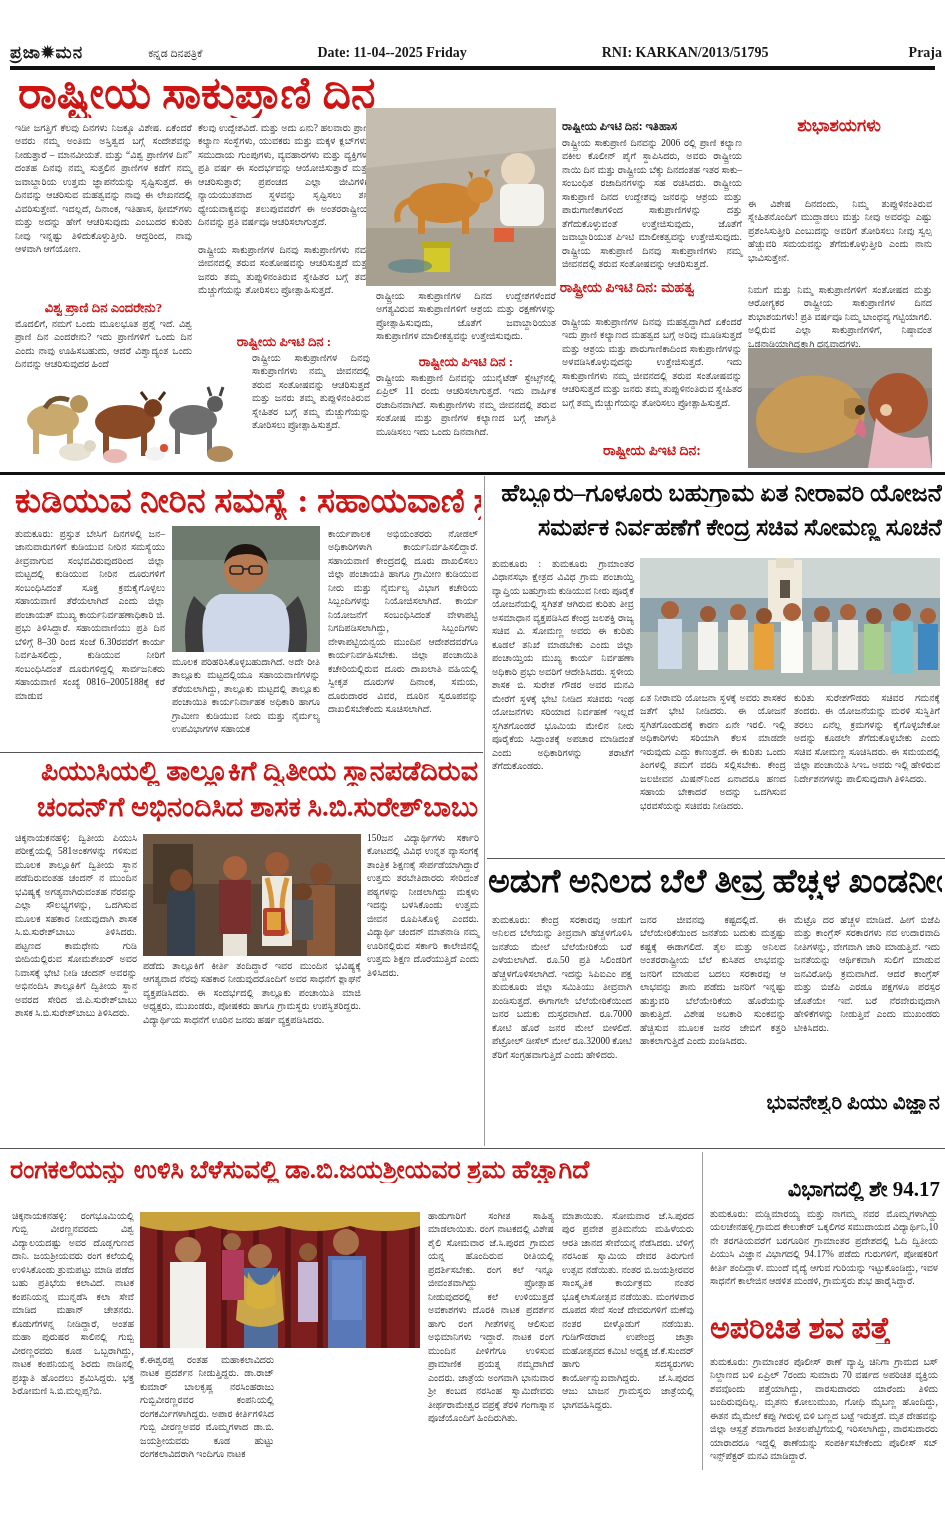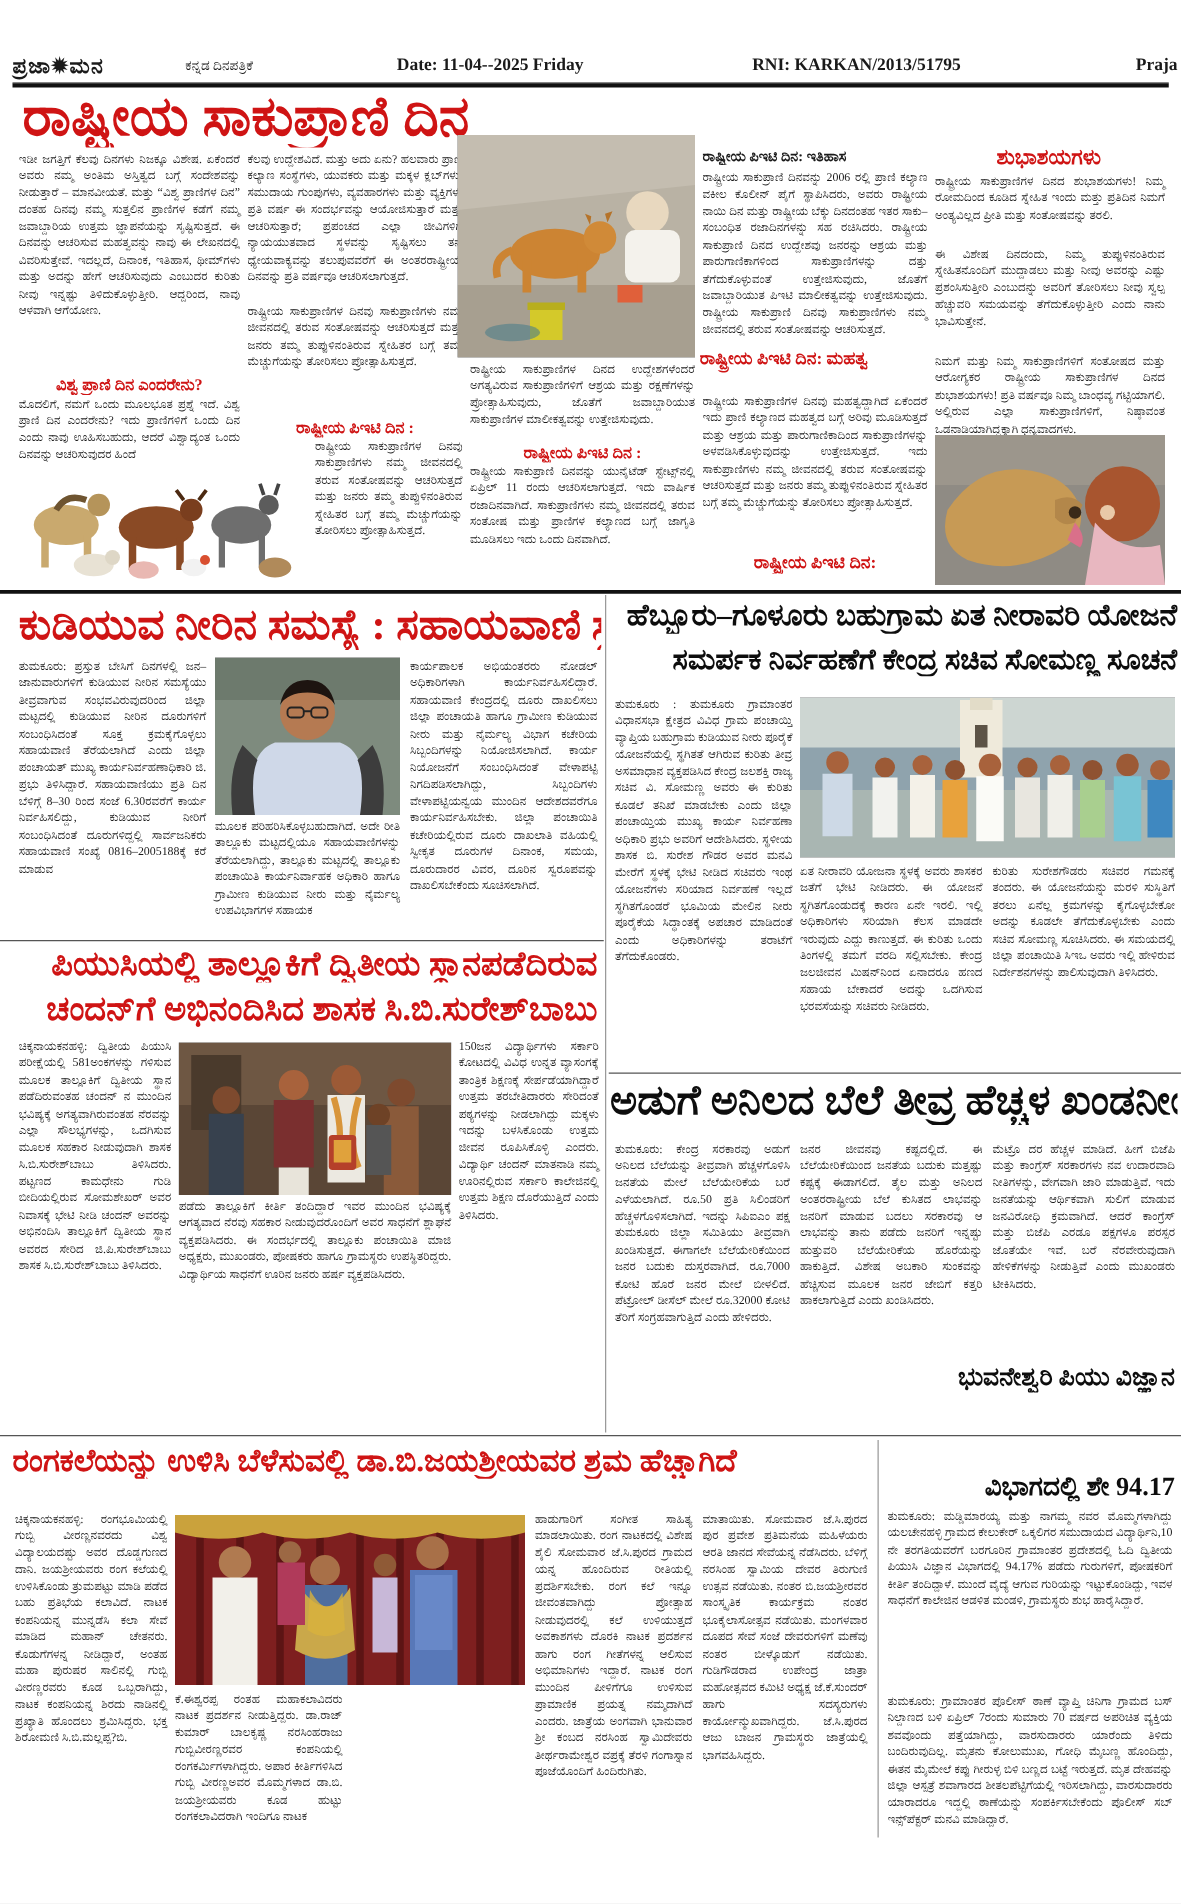--- a/index.html
+++ b/index.html
@@ -104,21 +104,20 @@
   <div class="abs subhead-red nowrap" style="left:376px;top:354px;width:180px;font-size:13px;">ರಾಷ್ಟ್ರೀಯ ಪಿಇಟಿ ದಿನ :</div>
   <div class="abs body-txt" style="left:376px;top:372px;width:180px;height:98px;">ರಾಷ್ಟ್ರೀಯ ಸಾಕುಪ್ರಾಣಿ ದಿನವನ್ನು ಯುನೈಟೆಡ್ ಸ್ಟೇಟ್ಸ್‌ನಲ್ಲಿ ಏಪ್ರಿಲ್ 11 ರಂದು ಆಚರಿಸಲಾಗುತ್ತದೆ. ಇದು ವಾರ್ಷಿಕ ರಜಾದಿನವಾಗಿದೆ. ಸಾಕುಪ್ರಾಣಿಗಳು ನಮ್ಮ ಜೀವನದಲ್ಲಿ ತರುವ ಸಂತೋಷ ಮತ್ತು ಪ್ರಾಣಿಗಳ ಕಲ್ಯಾಣದ ಬಗ್ಗೆ ಜಾಗೃತಿ ಮೂಡಿಸಲು ಇದು ಒಂದು ದಿನವಾಗಿದೆ.</div>
 
   <div class="abs subhead-black nowrap" style="left:562px;top:120px;width:180px;font-size:11.5px;">ರಾಷ್ಟ್ರೀಯ ಪಿಇಟಿ ದಿನ: ಇತಿಹಾಸ</div>
   <div class="abs body-txt" style="left:562px;top:137px;width:180px;height:140px;">ರಾಷ್ಟ್ರೀಯ ಸಾಕುಪ್ರಾಣಿ ದಿನವನ್ನು 2006 ರಲ್ಲಿ ಪ್ರಾಣಿ ಕಲ್ಯಾಣ ವಕೀಲ ಕೊಲೀನ್ ಪೈಗೆ ಸ್ಥಾಪಿಸಿದರು, ಅವರು ರಾಷ್ಟ್ರೀಯ ನಾಯಿ ದಿನ ಮತ್ತು ರಾಷ್ಟ್ರೀಯ ಬೆಕ್ಕು ದಿನದಂತಹ ಇತರ ಸಾಕು–ಸಂಬಂಧಿತ ರಜಾದಿನಗಳನ್ನು ಸಹ ರಚಿಸಿದರು. ರಾಷ್ಟ್ರೀಯ ಸಾಕುಪ್ರಾಣಿ ದಿನದ ಉದ್ದೇಶವು ಜನರನ್ನು ಆಶ್ರಯ ಮತ್ತು ಪಾರುಗಾಣಿಕಾಗಳಿಂದ ಸಾಕುಪ್ರಾಣಿಗಳನ್ನು ದತ್ತು ತೆಗೆದುಕೊಳ್ಳುವಂತೆ ಉತ್ತೇಜಿಸುವುದು, ಜೊತೆಗೆ ಜವಾಬ್ದಾರಿಯುತ ಪಿಇಟಿ ಮಾಲೀಕತ್ವವನ್ನು ಉತ್ತೇಜಿಸುವುದು. ರಾಷ್ಟ್ರೀಯ ಸಾಕುಪ್ರಾಣಿ ದಿನವು ಸಾಕುಪ್ರಾಣಿಗಳು ನಮ್ಮ ಜೀವನದಲ್ಲಿ ತರುವ ಸಂತೋಷವನ್ನು ಆಚರಿಸುತ್ತದೆ.</div>
   <div class="abs subhead-red" style="left:537px;top:280px;width:180px;font-size:14px;line-height:1.15;">ರಾಷ್ಟ್ರೀಯ ಪಿಇಟಿ ದಿನ: ಮಹತ್ವ</div>
   <div class="abs body-txt" style="left:562px;top:316px;width:180px;height:120px;">ರಾಷ್ಟ್ರೀಯ ಸಾಕುಪ್ರಾಣಿಗಳ ದಿನವು ಮಹತ್ವದ್ದಾಗಿದೆ ಏಕೆಂದರೆ ಇದು ಪ್ರಾಣಿ ಕಲ್ಯಾಣದ ಮಹತ್ವದ ಬಗ್ಗೆ ಅರಿವು ಮೂಡಿಸುತ್ತದೆ ಮತ್ತು ಆಶ್ರಯ ಮತ್ತು ಪಾರುಗಾಣಿಕಾದಿಂದ ಸಾಕುಪ್ರಾಣಿಗಳನ್ನು ಅಳವಡಿಸಿಕೊಳ್ಳುವುದನ್ನು ಉತ್ತೇಜಿಸುತ್ತದೆ. ಇದು ಸಾಕುಪ್ರಾಣಿಗಳು ನಮ್ಮ ಜೀವನದಲ್ಲಿ ತರುವ ಸಂತೋಷವನ್ನು ಆಚರಿಸುತ್ತದೆ ಮತ್ತು ಜನರು ತಮ್ಮ ತುಪ್ಪುಳಿನಂತಿರುವ ಸ್ನೇಹಿತರ ಬಗ್ಗೆ ತಮ್ಮ ಮೆಚ್ಚುಗೆಯನ್ನು ತೋರಿಸಲು ಪ್ರೋತ್ಸಾಹಿಸುತ್ತದೆ.</div>
   <div class="abs subhead-red nowrap" style="left:562px;top:443px;width:180px;font-size:14px;">ರಾಷ್ಟ್ರೀಯ ಪಿಇಟಿ ದಿನ:</div>
 
   <div class="abs subhead-red nowrap" style="left:748px;top:116px;width:182px;font-size:17px;">ಶುಭಾಶಯಗಳು</div>
-  <div class="abs body-txt" style="left:748px;top:140px;width:184px;height:56px;">ರಾಷ್ಟ್ರೀಯ ಸಾಕುಪ್ರಾಣಿಗಳ ದಿನದ ಶುಭಾಶಯಗಳು! ನಿಮ್ಮ ರೋಮದಿಂದ ಕೂಡಿದ ಸ್ನೇಹಿತ ಇಂದು ಮತ್ತು ಪ್ರತಿದಿನ ನಿಮಗೆ ಅಂತ್ಯವಿಲ್ಲದ ಪ್ರೀತಿ ಮತ್ತು ಸಂತೋಷವನ್ನು ತರಲಿ.</div>
   <div class="abs body-txt" style="left:748px;top:198px;width:184px;height:84px;">ಈ ವಿಶೇಷ ದಿನದಂದು, ನಿಮ್ಮ ತುಪ್ಪುಳಿನಂತಿರುವ ಸ್ನೇಹಿತನೊಂದಿಗೆ ಮುದ್ದಾಡಲು ಮತ್ತು ನೀವು ಅವರನ್ನು ಎಷ್ಟು ಪ್ರಶಂಸಿಸುತ್ತೀರಿ ಎಂಬುದನ್ನು ಅವರಿಗೆ ತೋರಿಸಲು ನೀವು ಸ್ವಲ್ಪ ಹೆಚ್ಚುವರಿ ಸಮಯವನ್ನು ತೆಗೆದುಕೊಳ್ಳುತ್ತೀರಿ ಎಂದು ನಾನು ಭಾವಿಸುತ್ತೇನೆ.</div>
   <div class="abs body-txt" style="left:748px;top:284px;width:184px;height:62px;">ನಿಮಗೆ ಮತ್ತು ನಿಮ್ಮ ಸಾಕುಪ್ರಾಣಿಗಳಿಗೆ ಸಂತೋಷದ ಮತ್ತು ಆರೋಗ್ಯಕರ ರಾಷ್ಟ್ರೀಯ ಸಾಕುಪ್ರಾಣಿಗಳ ದಿನದ ಶುಭಾಶಯಗಳು! ಪ್ರತಿ ವರ್ಷವೂ ನಿಮ್ಮ ಬಾಂಧವ್ಯ ಗಟ್ಟಿಯಾಗಲಿ. ಅಲ್ಲಿರುವ ಎಲ್ಲಾ ಸಾಕುಪ್ರಾಣಿಗಳಿಗೆ, ನಿಷ್ಠಾವಂತ ಒಡನಾಡಿಯಾಗಿದ್ದಕ್ಕಾಗಿ ಧನ್ಯವಾದಗಳು.</div>
   <div class="photo" style="left:748px;top:348px;width:184px;height:120px;">
     <svg viewBox="0 0 184 120" preserveAspectRatio="none">
       <rect width="184" height="120" fill="#8f8b84"></rect>
       <path d="M0 0 h184 v40 H0 Z" fill="#9c968c"></path>
       <path d="M10 60 q30 -45 80 -28 q20 8 26 26 q4 18 -10 30 q-40 26 -80 12 q-24 -12 -16 -40 Z" fill="#c79a55"></path>
       <path d="M96 52 q14 -6 22 4 l-6 14 q-10 4 -16 -4 Z" fill="#b3874a"></path>
       <circle cx="112" cy="62" r="5" fill="#3a2a18"></circle>
       <path d="M112 70 q10 12 4 20 l-10 -6 Z" fill="#d9708a"></path>
@@ -262,15 +261,16 @@
   <div class="abs body-txt" style="left:140px;top:1354px;width:134px;height:108px;">ಕೆ.ಈಶ್ವರಪ್ಪ ರಂತಹ ಮಹಾಕಲಾವಿದರು ನಾಟಕ ಪ್ರದರ್ಶನ ನೀಡುತ್ತಿದ್ದರು. ಡಾ.ರಾಜ್ ಕುಮಾರ್ ಬಾಲಕೃಷ್ಣ ನರಸಿಂಹರಾಜು ಗುಬ್ಬಿವೀರಣ್ಣರವರ ಕಂಪನಿಯಲ್ಲಿ ರಂಗಕರ್ಮಿಗಳಾಗಿದ್ದರು. ಅಪಾರ ಕೀರ್ತಿಗಳಿಸಿದ ಗುಬ್ಬಿ ವೀರಣ್ಣಅವರ ಮೊಮ್ಮಗಳಾದ ಡಾ.ಬಿ. ಜಯಶ್ರೀಯವರು ಕೂಡ ಹುಟ್ಟು ರಂಗಕಲಾವಿದರಾಗಿ ಇಂದಿಗೂ ನಾಟಕ</div>
   <div class="abs body-txt" style="left:428px;top:1210px;width:126px;height:252px;">ಹಾಡುಗಾರಿಗೆ ಸಂಗೀತ ಸಾಹಿತ್ಯ ಮಾಡಲಾಯಿತು. ರಂಗ ನಾಟಕದಲ್ಲಿ ವಿಶೇಷ ಶೈಲಿ ಸೋಮವಾರ ಜೆ.ಸಿ.ಪುರದ ಗ್ರಾಮದ ಯನ್ನ ಹೊಂದಿರುವ ರೀತಿಯಲ್ಲಿ ಪ್ರದರ್ಶಿಸಬೇಕು. ರಂಗ ಕಲೆ ಇನ್ನೂ ಜೀವಂತವಾಗಿದ್ದು ಪ್ರೋತ್ಸಾಹ ನೀಡುವುದರಲ್ಲಿ ಕಲೆ ಉಳಿಯುತ್ತದೆ ಅವಕಾಶಗಳು ದೊರಕಿ ನಾಟಕ ಪ್ರದರ್ಶನ ಹಾಗು ರಂಗ ಗೀತೆಗಳನ್ನ ಆಲಿಸುವ ಅಭಿಮಾನಿಗಳು ಇದ್ದಾರೆ. ನಾಟಕ ರಂಗ ಮುಂದಿನ ಪೀಳಿಗೆಗೂ ಉಳಿಸುವ ಪ್ರಾಮಾಣಿಕ ಪ್ರಯತ್ನ ನಮ್ಮದಾಗಿದೆ ಎಂದರು. ಜಾತ್ರೆಯ ಅಂಗವಾಗಿ ಭಾನುವಾರ ಶ್ರೀ ಕಂಬದ ನರಸಿಂಹ ಸ್ವಾಮಿದೇವರು ತೀರ್ಥರಾಮೇಶ್ವರ ವಪ್ರಕ್ಕೆ ತೆರಳಿ ಗಂಗಾಸ್ನಾನ ಪೂಜೆಯೊಂದಿಗೆ ಹಿಂದಿರುಗಿತು.</div>
   <div class="abs body-txt" style="left:562px;top:1210px;width:132px;height:252px;">ಮಾತಾಯಿತು. ಸೋಮವಾರ ಜೆ.ಸಿ.ಪುರದ ಪುರ ಪ್ರವೇಶ ಪ್ರತಿಮನೆಯ ಮಹಿಳೆಯರು ಆರತಿ ಜಾನದ ಸೇವೆಯನ್ನ ನೆಡೆಸಿದರು. ಬೆಳಿಗ್ಗೆ ನರಸಿಂಹ ಸ್ವಾಮಿಯ ದೇವರ ತಿರುಗುಣಿ ಉತ್ಸವ ನಡೆಯಿತು. ನಂತರ ಬಿ.ಜಯಶ್ರೀರವರ ಸಾಂಸ್ಕೃತಿಕ ಕಾರ್ಯಕ್ರಮ ನಂತರ ಭೂಕೈಲಾಸೋತ್ಸವ ನಡೆಯಿತು. ಮಂಗಳವಾರ ದೂಪದ ಸೇವೆ ಸಂಜೆ ದೇವರುಗಳಿಗೆ ಮಣೆವು ನಂತರ ಬೀಳ್ಕೊಡುಗೆ ನಡೆಯಿತು. ಗುಡಿಗೌಡರಾದ ಉಪೇಂದ್ರ ಜಾತ್ರಾ ಮಹೋತ್ಸವದ ಕಮಿಟಿ ಅಧ್ಯಕ್ಷ ಜೆ.ಕೆ.ಸುಂದರ್ ಹಾಗು ಸದಸ್ಯರುಗಳು ಕಾರ್ಯೋನ್ಮುಖವಾಗಿದ್ದರು. ಜೆ.ಸಿ.ಪುರದ ಆಜು ಬಾಜನ ಗ್ರಾಮಸ್ಥರು ಜಾತ್ರೆಯಲ್ಲಿ ಭಾಗವಹಿಸಿದ್ದರು.</div>
 
   <div class="vrule" style="left:702px;top:1152px;height:318px;"></div>
 
   <div class="abs headline-black nowrap center" style="left:708px;top:1092px;width:232px;font-size:20px;">ಭುವನೇಶ್ವರಿ ಪಿಯು ವಿಜ್ಞಾನ</div>
   <div class="abs headline-black nowrap center" style="left:708px;top:1178px;width:232px;font-size:21px;">ವಿಭಾಗದಲ್ಲಿ ಶೇ 94.17</div>
   <div class="abs body-txt" style="left:710px;top:1208px;width:228px;height:100px;">ತುಮಕೂರು: ಮಡ್ಡಿಮಾರಯ್ಯ ಮತ್ತು ನಾಗಮ್ಮ ನವರ ಮೊಮ್ಮಗಳಾಗಿದ್ದು ಯಲಚೇನಹಳ್ಳಿ ಗ್ರಾಮದ ಕೇಲುಕೇರ್ ಒಕ್ಕಲಿಗರ ಸಮುದಾಯದ ವಿದ್ಯಾರ್ಥಿನಿ,10 ನೇ ತರಗತಿಯವರೆಗೆ ಬರಗೂರಿನ ಗ್ರಾಮಾಂತರ ಪ್ರದೇಶದಲ್ಲಿ ಓದಿ ದ್ವಿತೀಯ ಪಿಯುಸಿ ವಿಜ್ಞಾನ ವಿಭಾಗದಲ್ಲಿ 94.17% ಪಡೆದು ಗುರುಗಳಿಗೆ, ಪೋಷಕರಿಗೆ ಕೀರ್ತಿ ತಂದಿದ್ದಾಳೆ. ಮುಂದೆ ವೈದ್ಯೆ ಆಗುವ ಗುರಿಯನ್ನು ಇಟ್ಟುಕೊಂಡಿದ್ದು, ಇವಳ ಸಾಧನೆಗೆ ಕಾಲೇಜಿನ ಆಡಳಿತ ಮಂಡಳಿ, ಗ್ರಾಮಸ್ಥರು ಶುಭ ಹಾರೈಸಿದ್ದಾರೆ.</div>
 
+  <div class="abs headline-red nowrap" style="left:710px;top:1312px;width:230px;font-size:30px;">ಅಪರಿಚಿತ ಶವ ಪತ್ತೆ</div>
   <div class="abs body-txt" style="left:710px;top:1356px;width:228px;height:118px;">ತುಮಕೂರು: ಗ್ರಾಮಾಂತರ ಪೊಲೀಸ್ ಠಾಣೆ ವ್ಯಾಪ್ತಿ ಚಿನಿಗಾ ಗ್ರಾಮದ ಬಸ್ ನಿಲ್ದಾಣದ ಬಳಿ ಏಪ್ರಿಲ್ 7ರಂದು ಸುಮಾರು 70 ವರ್ಷದ ಅಪರಿಚಿತ ವ್ಯಕ್ತಿಯ ಶವವೊಂದು ಪತ್ತೆಯಾಗಿದ್ದು, ವಾರಸುದಾರರು ಯಾರೆಂದು ತಿಳಿದು ಬಂದಿರುವುದಿಲ್ಲ. ಮೃತನು ಕೋಲುಮುಖ, ಗೋಧಿ ಮೈಬಣ್ಣ ಹೊಂದಿದ್ದು, ಈತನ ಮೈಮೇಲೆ ಕಪ್ಪು ಗೀರುಳ್ಳ ಬಿಳಿ ಬಣ್ಣದ ಬಟ್ಟೆ ಇರುತ್ತದೆ. ಮೃತ ದೇಹವನ್ನು ಜಿಲ್ಲಾ ಆಸ್ಪತ್ರೆ ಶವಾಗಾರದ ಶೀತಲಪೆಟ್ಟಿಗೆಯಲ್ಲಿ ಇರಿಸಲಾಗಿದ್ದು, ವಾರಸುದಾರರು ಯಾರಾದರೂ ಇದ್ದಲ್ಲಿ ಠಾಣೆಯನ್ನು ಸಂಪರ್ಕಿಸಬೇಕೆಂದು ಪೊಲೀಸ್ ಸಬ್ ಇನ್ಸ್‌ಪೆಕ್ಟರ್ ಮನವಿ ಮಾಡಿದ್ದಾರೆ.</div>
 
 </div>
 
 </body></html>

